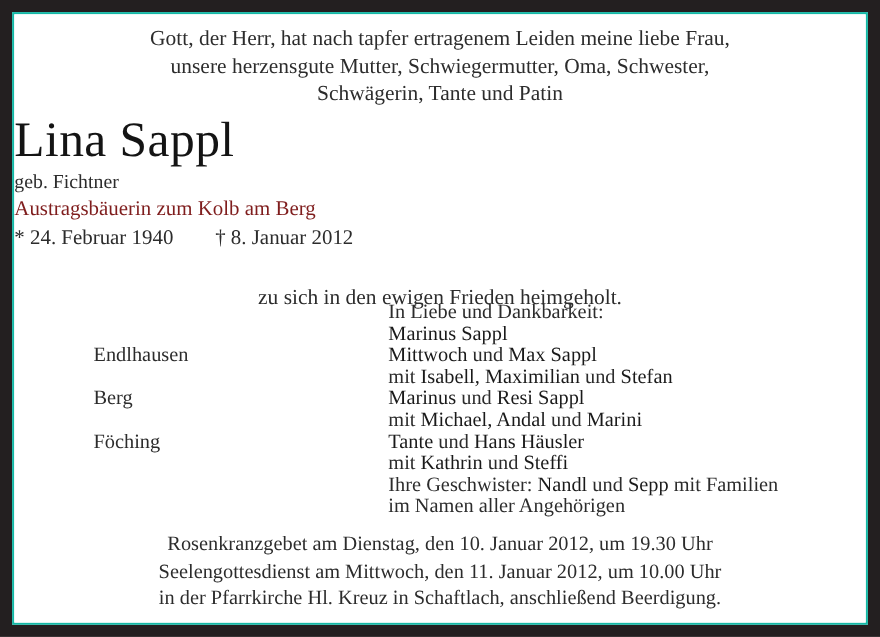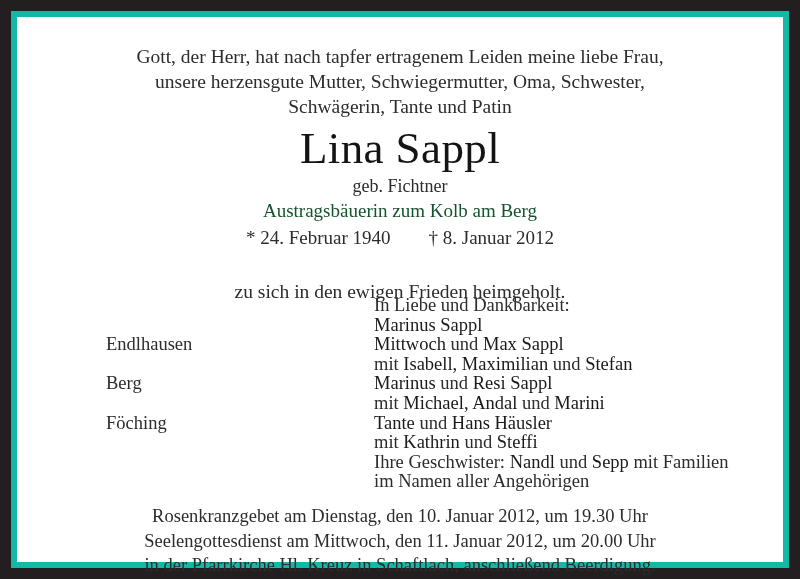--- a/index.html
+++ b/index.html
@@ -20,22 +20,22 @@
     background: #231f20;
     padding: 11px;
     overflow: hidden;
   }
   .notice-inner {
     position: relative;
     width: 100%;
     height: 100%;
     box-sizing: border-box;
     background: #ffffff;
-    border: 6px solid #14b8a6;
-    padding: 17px;
+    border: 2px solid #14b8a6;
+    padding: 0;
   }
   .sheet {
     position: relative;
     width: 100%;
     height: 100%;
     box-sizing: border-box;
     background: #ffffff;
   }
 
   
@@ -52,37 +52,36 @@
     color: #2c2c2c;
     white-space: nowrap;
   }
 
   
   .name-block {
     position: absolute;
     left: 0;
     right: 0;
     top: 88px;
-    text-align: center;
   }
   .deceased-name {
     font-size: 45px;
     line-height: 52px;
     letter-spacing: 0.4px;
     color: #141414;
   }
   .maiden {
     font-size: 18px;
     line-height: 24px;
     color: #2c2c2c;
   }
   .role {
     font-size: 19px;
     line-height: 25px;
-    color: #14532d;
+    color: #7f1d1d;
   }
   .dates {
     font-size: 19px;
     line-height: 26px;
     color: #2c2c2c;
     margin-top: 2px;
   }
   .dates .gap {
     display: inline-block;
     width: 38px;
@@ -207,19 +206,19 @@
           <div class="mourner-row">
             <div class="names"><span>Ihre Geschwister: </span><b>Nandl</b><span> und </span><b>Sepp</b><span> mit Familien</span></div>
           </div>
           <div class="mourner-row">
             <div class="names"><span>im Namen aller Angehörigen</span></div>
           </div>
         </div>
 
       <div class="services">
         <div class="line">Rosenkranzgebet am Dienstag, den 10. Januar 2012, um 19.30 Uhr</div>
-        <div class="line">Seelengottesdienst am Mittwoch, den 11. Januar 2012, um 20.00 Uhr</div>
+        <div class="line">Seelengottesdienst am Mittwoch, den 11. Januar 2012, um 10.00 Uhr</div>
         <div class="line">in der Pfarrkirche Hl. Kreuz in Schaftlach, anschließend Beerdigung.</div>
       </div>
 
     </div>
   </div>
 </div>
 
 </body></html>

